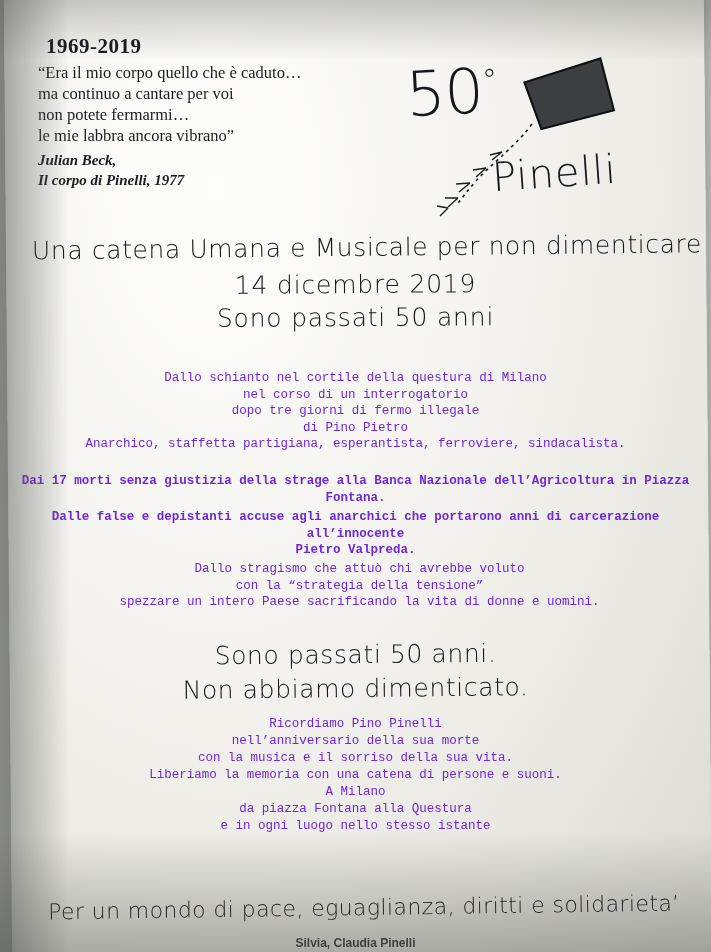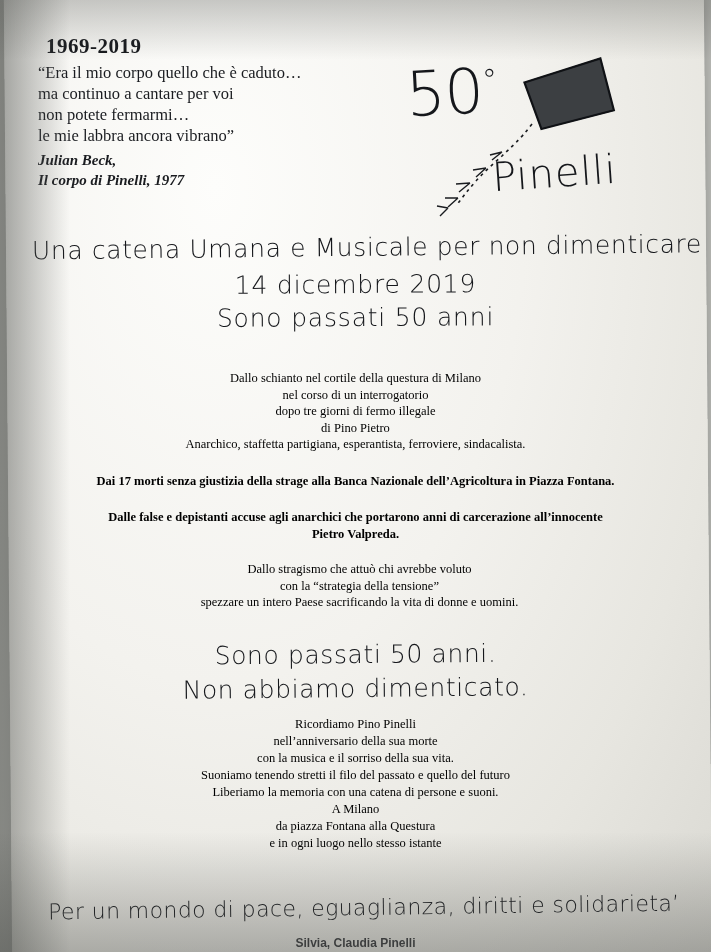--- a/index.html
+++ b/index.html
@@ -158,24 +158,24 @@
     font-size: 25px;
     letter-spacing: 0.8px;
     transform: rotate(-0.3deg);
   }
 
   
   .para {
     position: absolute;
     left: 0; right: 0;
     text-align: center;
-    font-family: Liberation Serif, serif;
+    font-family: Liberation Mono, monospace;
     font-size: 12.5px;
     line-height: 16.5px;
-    color: #000000;
+    color: #6d28d9;
   }
   .p1 { top: 370px; }
   .p2 { top: 473px; font-weight: bold; font-size: 12.5px; }
   .p3 { top: 509px; font-weight: bold; text-align: center; }
   .p4 { top: 561px; padding-left: 8px; }
 
   .big1 {
     position: absolute;
     left: 0; right: 0;
     top: 640px;
@@ -295,21 +295,20 @@
       <div>spezzare un intero Paese sacrificando la vita di donne e uomini.</div>
     </div>
 
     <div class="big1">Sono passati 50 anni.</div>
     <div class="big2">Non abbiamo dimenticato.</div>
 
     <div class="para p5">
       <div>Ricordiamo Pino Pinelli</div>
       <div>nell’anniversario della sua morte</div>
       <div>con la musica e il sorriso della sua vita.</div>
-      <div>Suoniamo tenendo stretti il filo del passato e quello del futuro</div>
       <div>Liberiamo la memoria con una catena di persone e suoni.</div>
       <div>A Milano</div>
       <div>da piazza Fontana alla Questura</div>
       <div>e in ogni luogo nello stesso istante</div>
     </div>
 
     <div class="slogan">Per un mondo di pace, eguaglianza, diritti e solidarieta’</div>
     <div class="footer">Silvia, Claudia Pinelli</div>
   </div>
 

